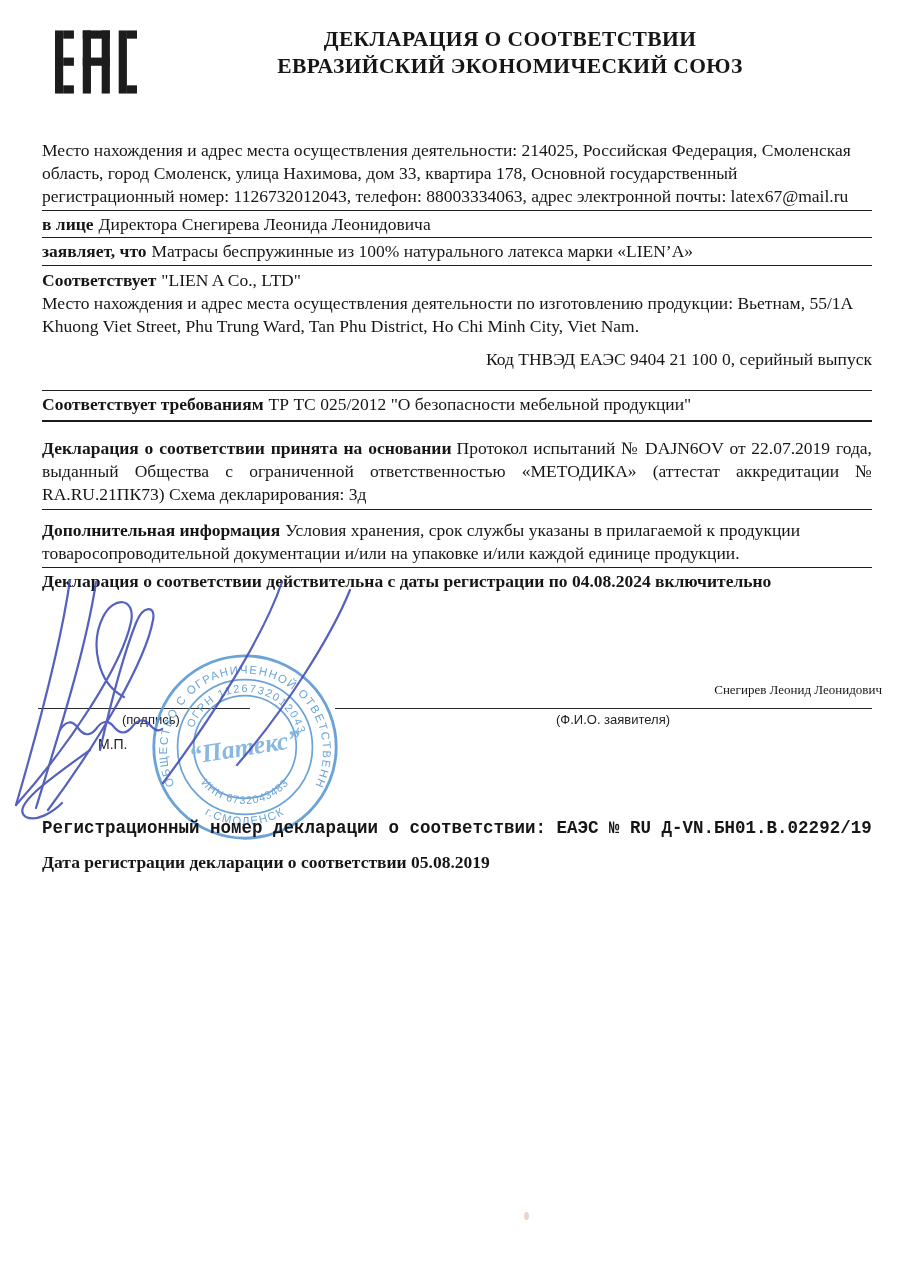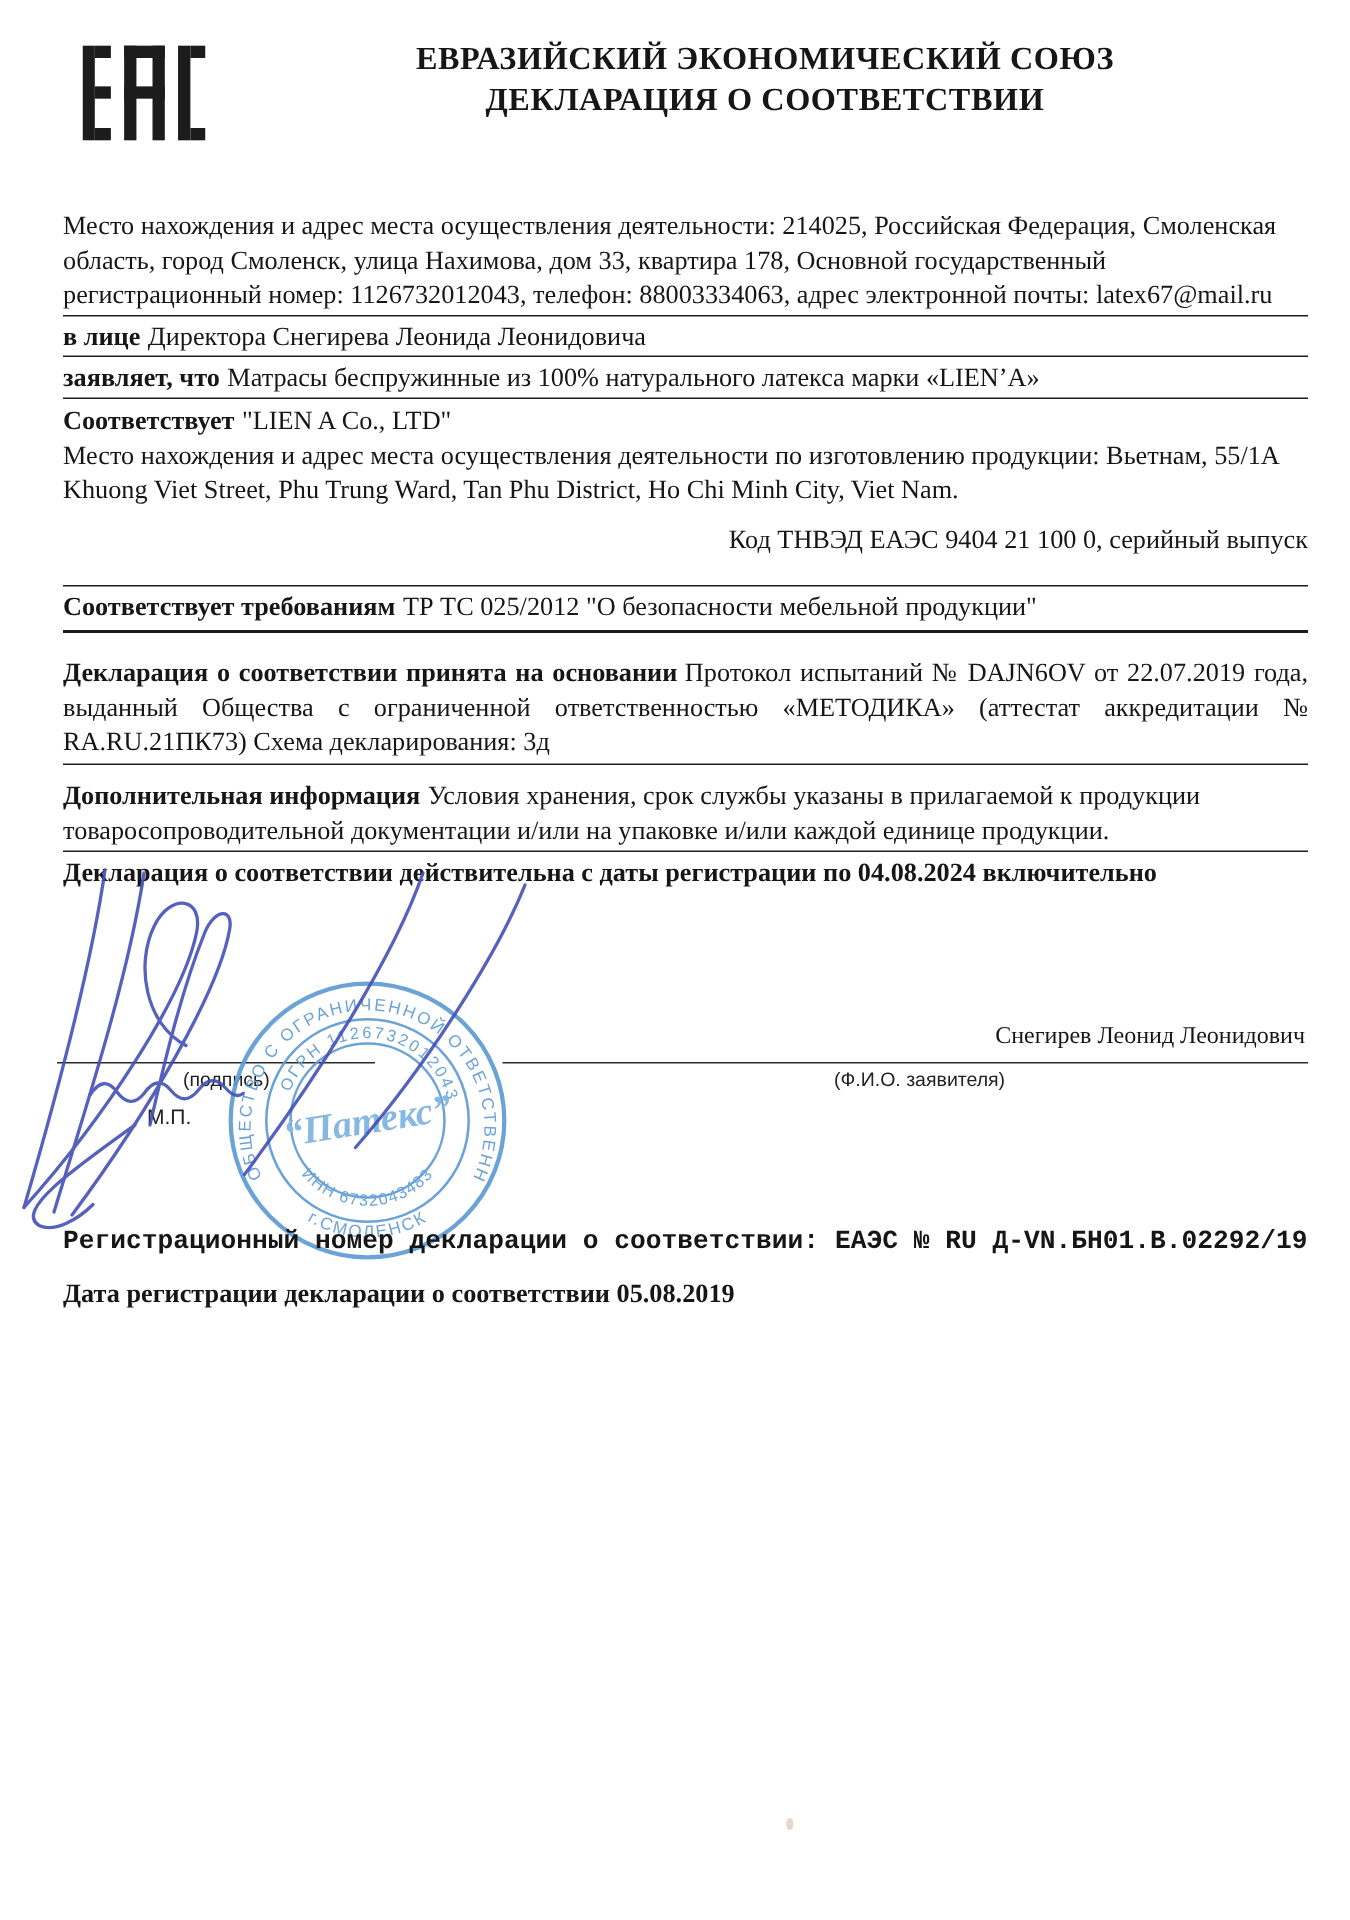--- a/index.html
+++ b/index.html
@@ -24,21 +24,21 @@
   .sec-inface { padding-top:2px; padding-bottom:1px; }
   .sec-declares { padding-top:2px; padding-bottom:2px; }
   .sec-manufacturer { padding-top:3px; }
   .sec-code { margin-top:10px; padding-bottom:19px;text-align:right; }
   .sec-complies { padding-top:2px; padding-bottom:4px; border-bottom:2.2px solid #1a1a1a; }
   .sec-basis { margin-top:15px; padding-bottom:3px; }
   .sec-additional { margin-top:9px; padding-bottom:2px; }
   .sec-validity { padding-top:2px; font-weight:bold; }
   .just { text-align:justify; }
   
-  .signer-name { position:absolute; right:30px; top:682px; font-size:16px; }
+  .signer-name { position:absolute; right:18px; top:682px; font-size:13px; }
   .sig-line-left { position:absolute; left:38px; width:212px; top:708px; border-top:1.5px solid #2a2a2a; }
   .sig-line-right { position:absolute; left:335px; right:28px; top:708px; border-top:1.5px solid #2a2a2a; }
   .caption { position:absolute; font-family:"Liberation Sans", sans-serif; font-size:13px; color:#222; }
   .cap-sign { left:122px; top:712px; }
   .cap-fio { left:556px; top:712px; }
   .cap-mp { left:98px; top:736px; font-size:14px; }
   .stamp { position:absolute; left:150px; top:652px; width:190px; height:190px; opacity:0.92; }
   .ink { position:absolute; left:0px; top:565px; width:420px; height:270px; pointer-events:none; }
   
   .footer-reg { position:absolute; left:42px; top:818px; width:830px; font-size:17.5px; font-weight:bold; margin:0;font-family:Liberation Mono, monospace; }
@@ -65,22 +65,22 @@
       <rect x="44" y="0" width="43" height="13"></rect>
       <rect x="44" y="43" width="43" height="13"></rect>
 
       <rect x="101" y="0" width="13" height="100"></rect>
       <rect x="114" y="0" width="16" height="13"></rect>
       <rect x="114" y="87" width="16" height="13"></rect>
     </g>
   </svg>
 
   <div class="title">
+    <div>ДЕКЛАРАЦИЯ О СООТВЕТСТВИИ</div>
     <div>ЕВРАЗИЙСКИЙ ЭКОНОМИЧЕСКИЙ СОЮЗ</div>
-    <div>ДЕКЛАРАЦИЯ О СООТВЕТСТВИИ</div>
   </div>
 
   <div class="content">
 
 
     <p class="p ruled sec-address"><span>Место нахождения и адрес места осуществления деятельности: 214025, Российская Федерация, Смоленская область, город Смоленск, улица Нахимова, дом 33, квартира 178, Основной государственный регистрационный номер: 1126732012043, телефон: 88003334063, адрес электронной почты: latex67@mail.ru</span></p>
 
     <p class="p ruled sec-inface"><span class="lead">в лице</span><span>Директора Снегирева Леонида Леонидовича</span></p>
 
     <div class="ruled sec-declares">

